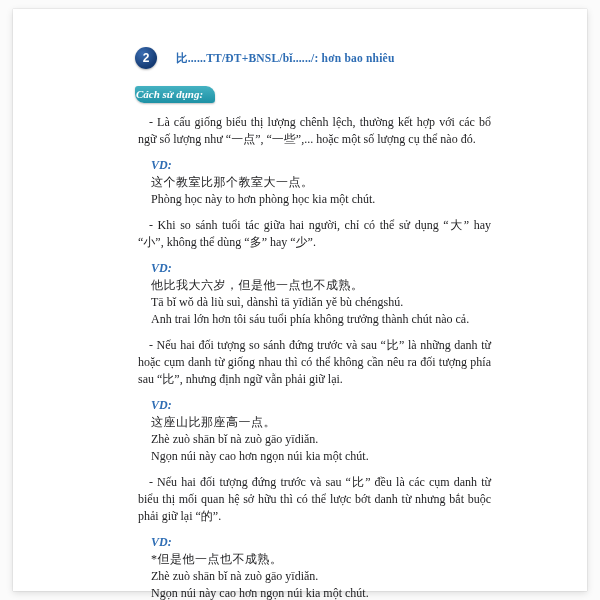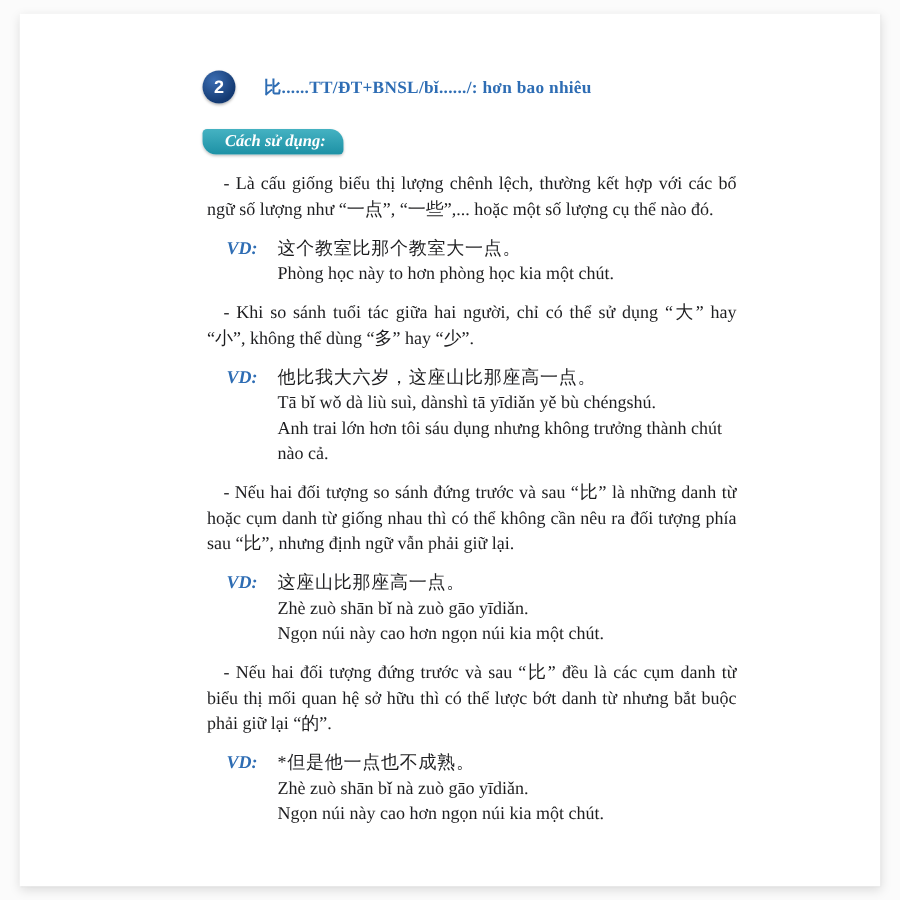--- a/index.html
+++ b/index.html
@@ -48,38 +48,39 @@
   
   .usage-tag {
     display: inline-block;
     margin-top: 17px;
     margin-left: -3px;
     background: linear-gradient(#45b2c2, #1d91a5);
     color: #ffffff;
     font-style: italic;
     font-weight: bold;
     font-size: 11px;
-    padding: 2px 12px 3px 15px;
+    padding: 2px 12px 3px 1px;
     border-radius: 3px 9px 3px 9px;
     box-shadow: 0 1px 2px rgba(0,0,0,0.25);
   }
   
   .content {
     margin-top: 11px;
     font-size: 12px;
     line-height: 17px;
   }
   .note {
     margin: 9px 0;
     text-align: justify;
     text-indent: 11px;
   }
   .example {
     display: flex;
     margin: 9px 0 9px 13px;
+    flex-direction: column;
   }
   .vd {
     color: #2e6db4;
     font-style: italic;
     font-weight: bold;
     width: 34px;
     flex-shrink: 0;
   }
   .ex-body { flex: 1; }
   .ex-body .zh { letter-spacing: 0.5px; }
@@ -106,23 +107,23 @@
         <div class="zh">这个教室比那个教室大一点。</div>
         <div class="vi">Phòng học này to hơn phòng học kia một chút.</div>
       </div>
     </div>
 
     <p class="note">- Khi so sánh tuổi tác giữa hai người, chỉ có thể sử dụng “大” hay “小”, không thể dùng “多” hay “少”.</p>
 
     <div class="example">
       <div class="vd">VD:</div>
       <div class="ex-body">
-        <div class="zh">他比我大六岁，这座山比那座高一点。</div>
+        <div class="zh">他比我大六岁，但是他一点也不成熟。</div>
         <div class="py">Tā bǐ wǒ dà liù suì, dànshì tā yīdiǎn yě bù chéngshú.</div>
-        <div class="vi">Anh trai lớn hơn tôi sáu dụng nhưng không trưởng thành chút nào cả.</div>
+        <div class="vi">Anh trai lớn hơn tôi sáu tuổi phía không trưởng thành chút nào cả.</div>
       </div>
     </div>
 
     <p class="note">- Nếu hai đối tượng so sánh đứng trước và sau “比” là những danh từ hoặc cụm danh từ giống nhau thì có thể không cần nêu ra đối tượng phía sau “比”, nhưng định ngữ vẫn phải giữ lại.</p>
 
     <div class="example">
       <div class="vd">VD:</div>
       <div class="ex-body">
         <div class="zh">这座山比那座高一点。</div>
         <div class="py">Zhè zuò shān bǐ nà zuò gāo yīdiǎn.</div>

